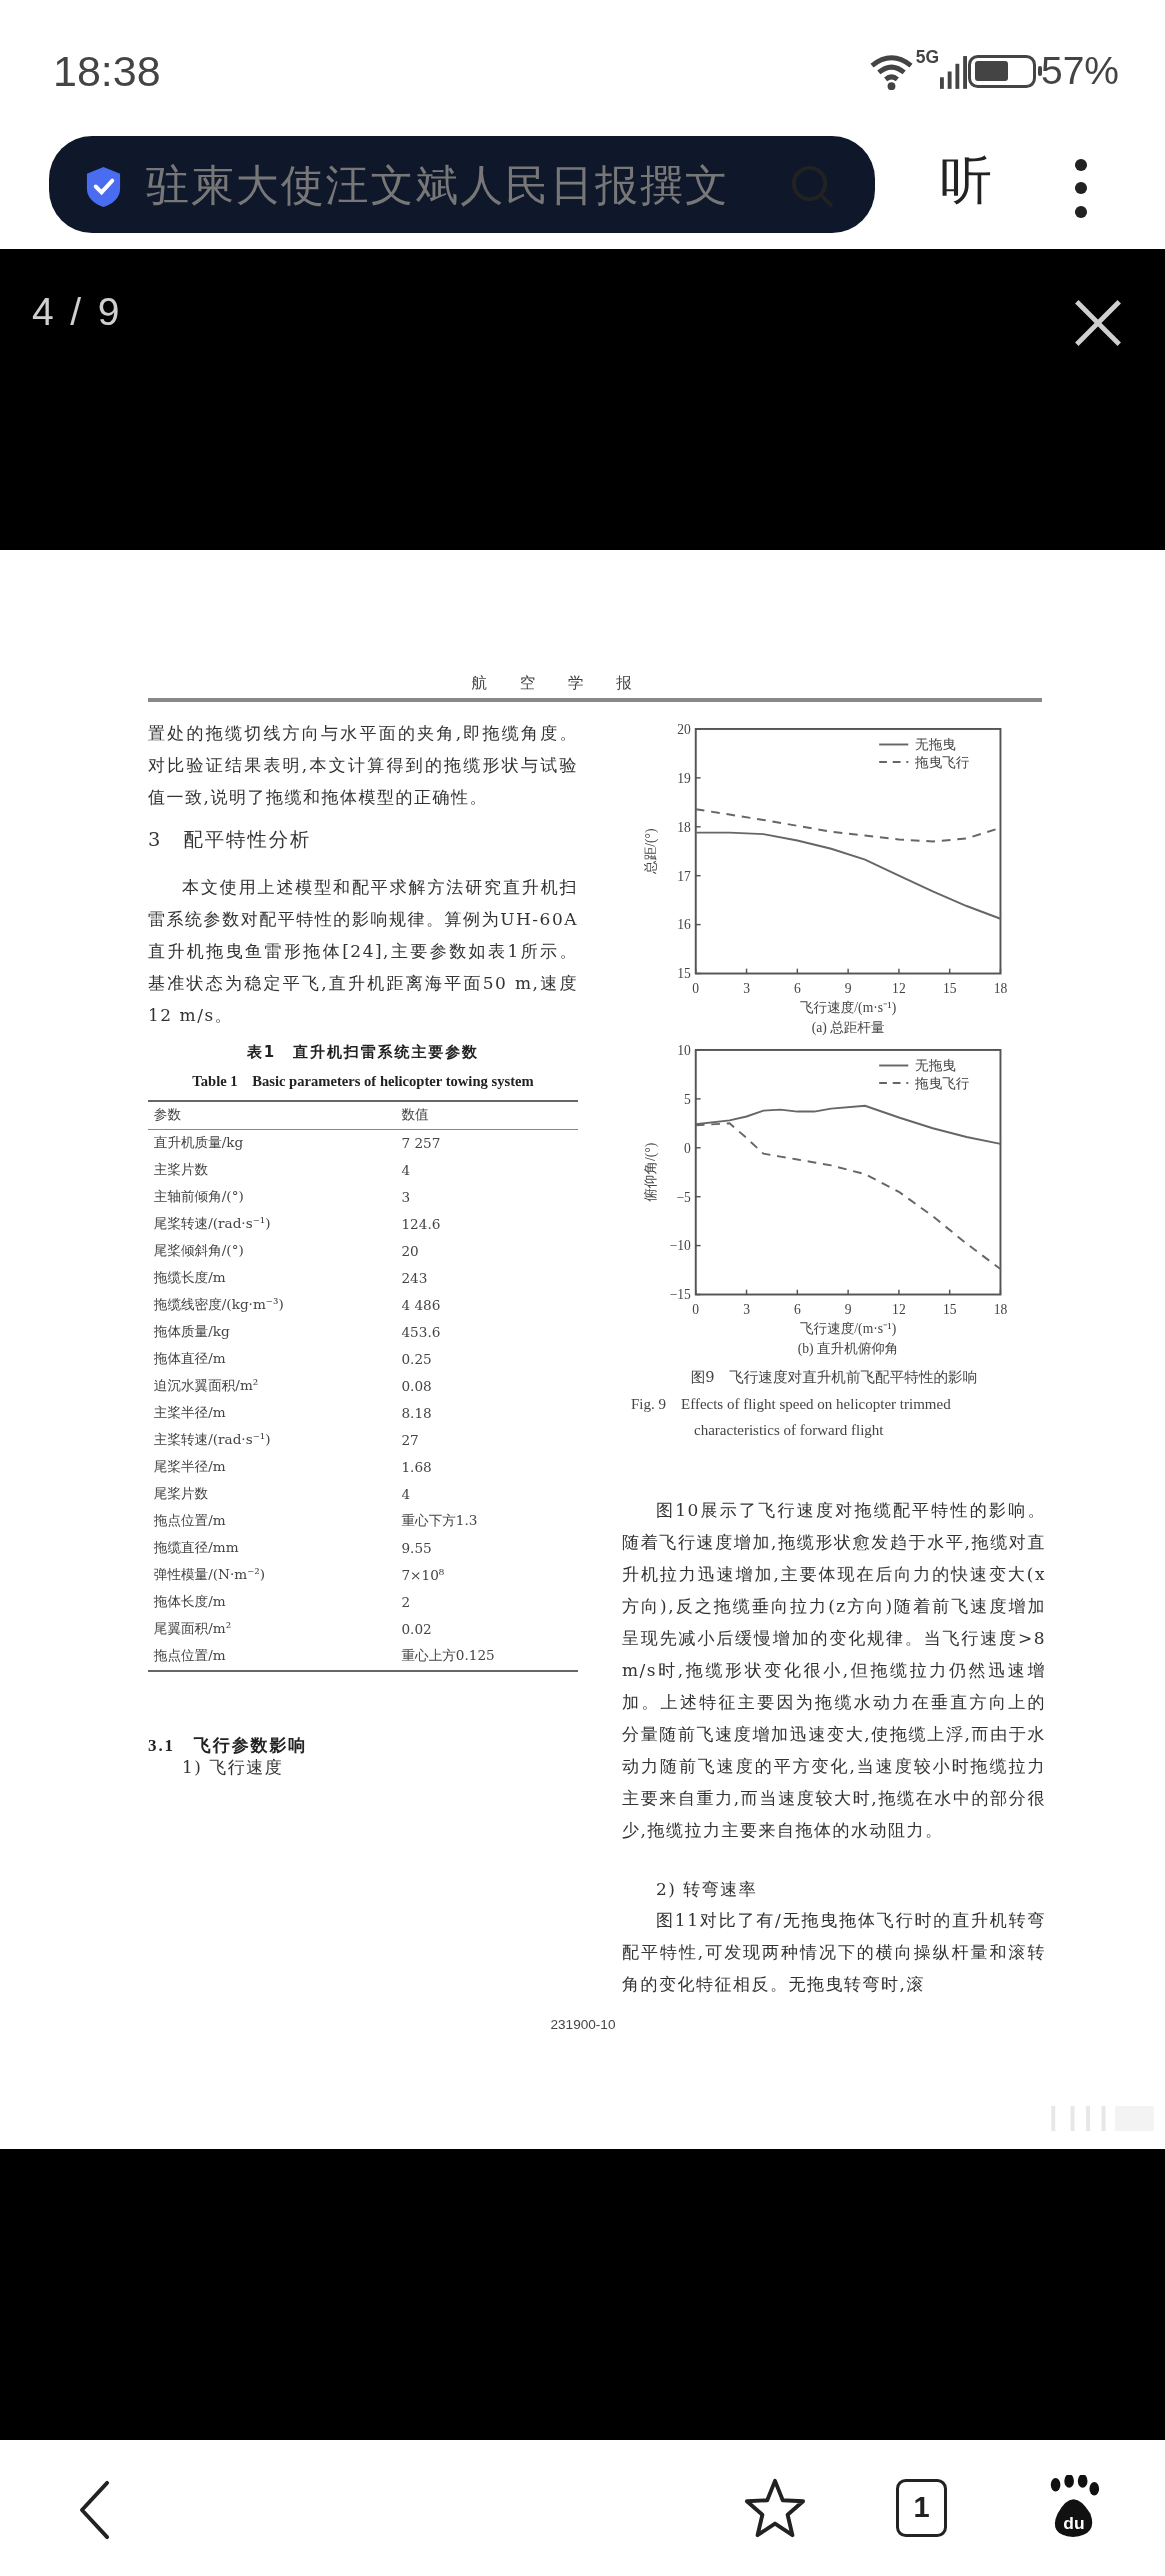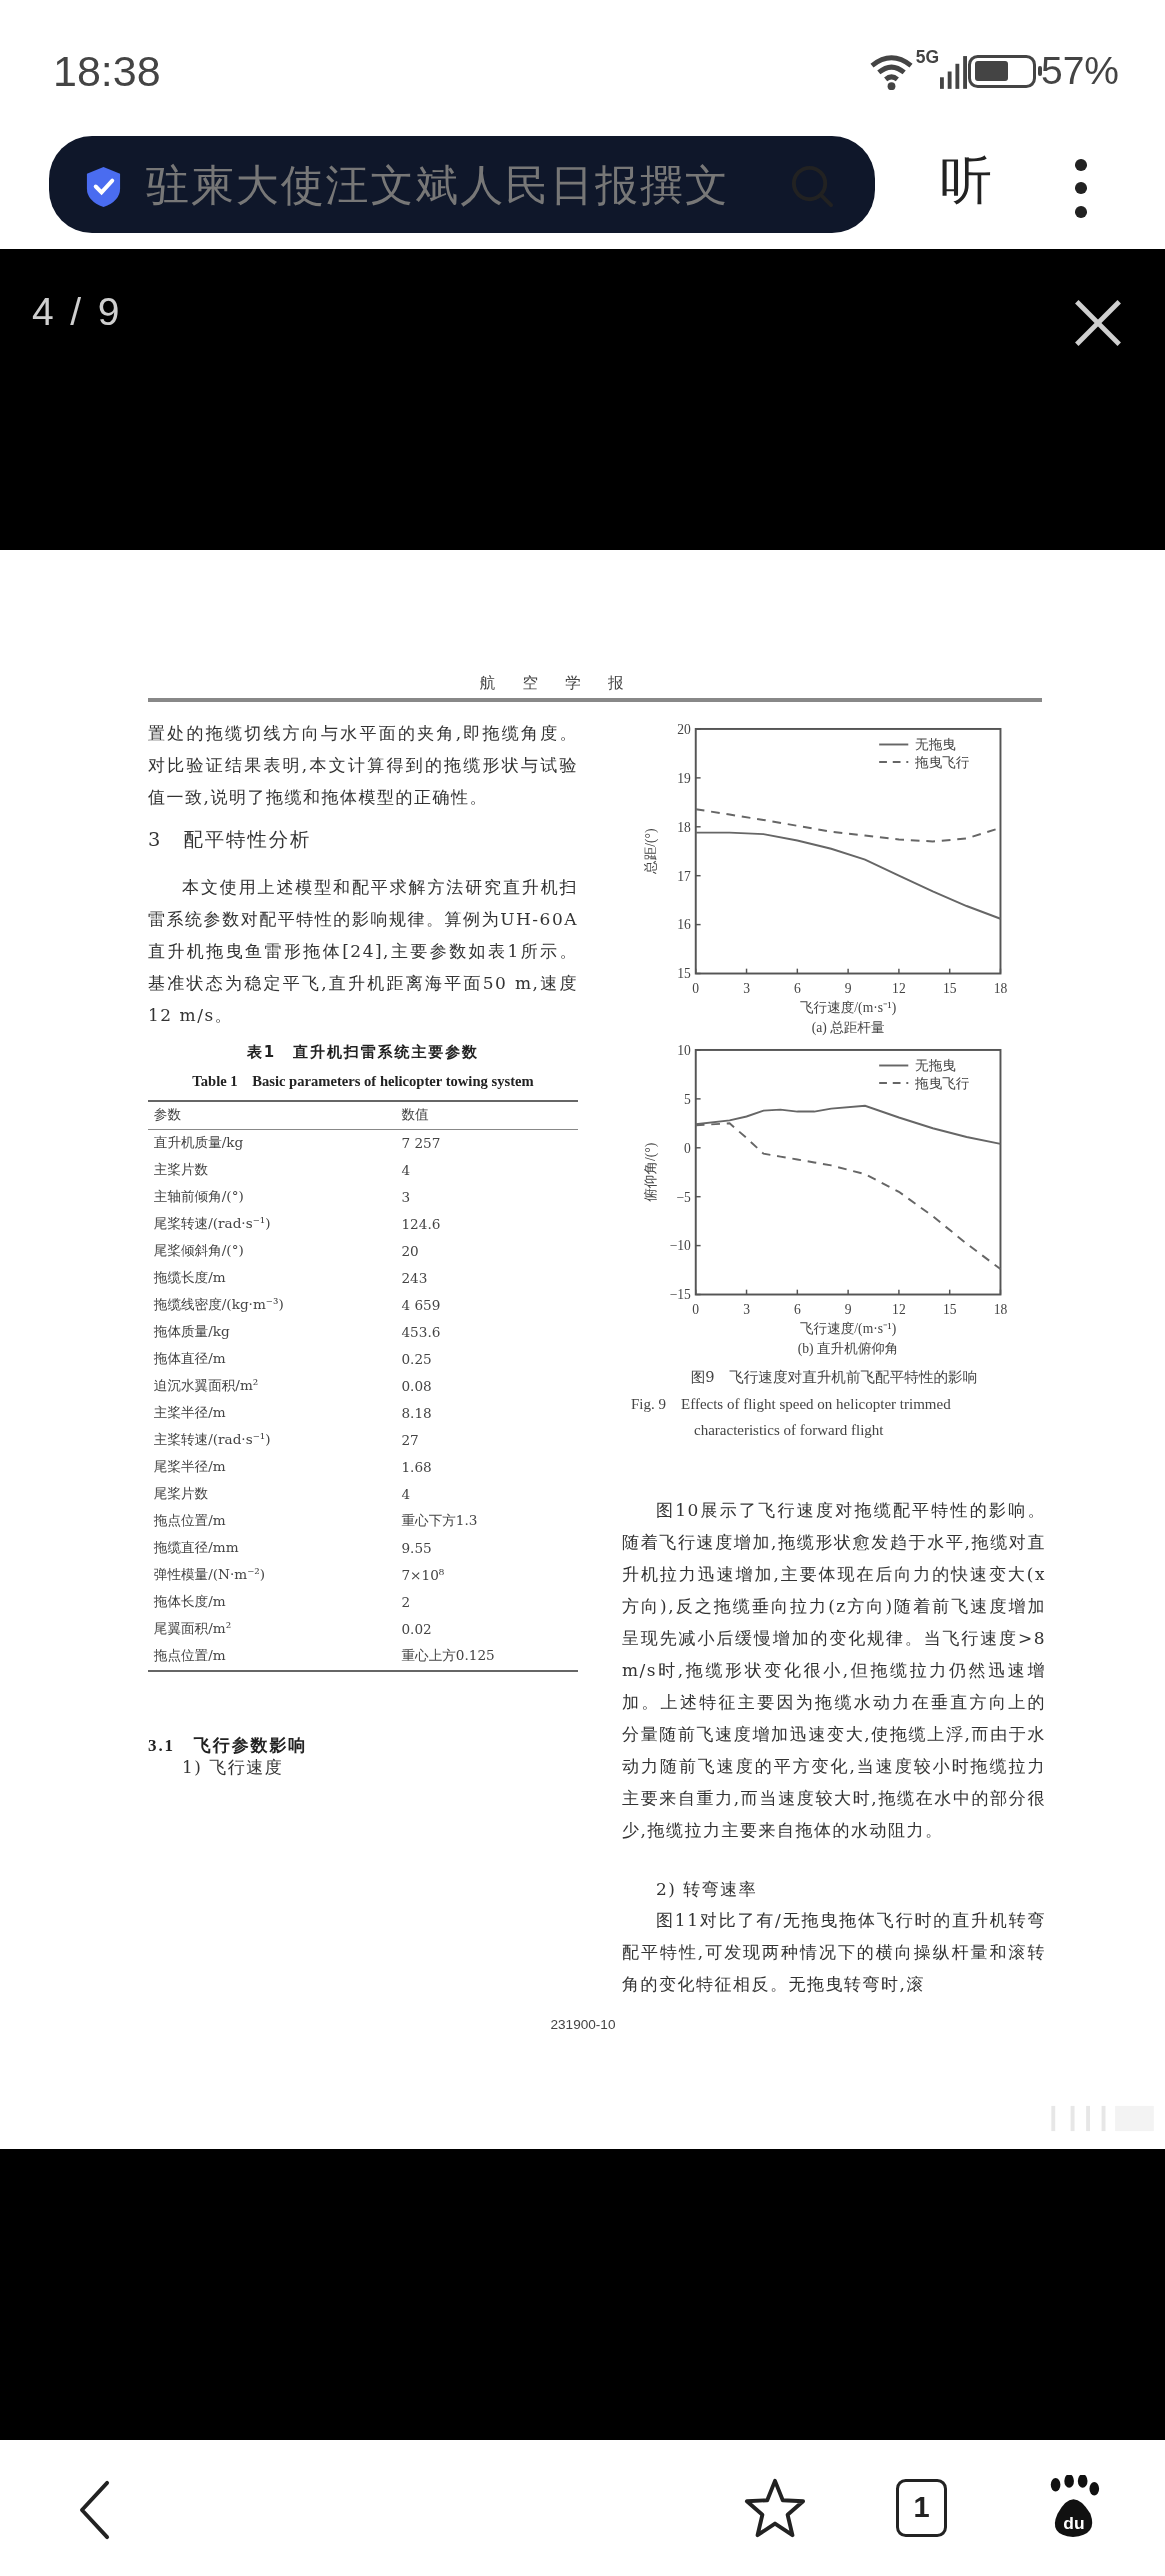--- a/index.html
+++ b/index.html
@@ -20,21 +20,21 @@
   #listen { left:940px; top:146px; font-size:52px; color:#222; }
   #more { left:1071px; top:155px; width:19.4px; height:68px; }
   .dot { width:11.7px; height:11.7px; border-radius:50%; background:#222; position:absolute; left:3.9px; }
   
   #viewer-top { left:0; top:249px; width:1166px; height:301px; background:#000; }
   #page-counter { left:32px; top:41px; font-size:39px; color:#cfcfcf; font-family:"Liberation Sans", sans-serif; letter-spacing:2.9px;}
   #close-x { left:1071px; top:47px; width:54px; height:54px; }
   
   #paper { left:0; top:550px; width:1166px; height:1599px; background:#fff; }
   .paper-txt { font-family:"DejaVu Serif", serif; color:#333; }
-  #journal-head { left:0; width:1115px; top:123px; text-align:center; font-size:15.5px; letter-spacing:11.7px; color:#444; font-family:Liberation Serif, serif;}
+  #journal-head { left:0; width:1115px; top:123px; text-align:center; font-size:15.5px; letter-spacing:11.7px; color:#444; font-family:Liberation Mono, monospace;}
   #head-rule { left:148px; top:148px; width:894px; height:3.9px; background:#888; }
   .col-left { left:148px; width:430px; }
   .col-right { left:622px; width:424px; }
   .para { font-size:17px; line-height:32px; text-align:justify; letter-spacing:1.5px; }
   .indent { text-indent:2em; }
   .sec-title { font-size:19.4px; letter-spacing:1.9px; }
   .sub-title { font-size:17px; font-weight:bold; font-family:Liberation Serif, serif; letter-spacing:1.9px;margin-top:28px; }
   
   #tbl-cap-cn { font-size:15px; font-weight:bold; text-align:center; letter-spacing:1.9px; font-family:"DejaVu Sans", sans-serif;}
   #tbl-cap-en { font-size:14.6px; font-weight:bold; text-align:center; font-family:"Liberation Serif", serif;}
@@ -145,21 +145,21 @@
           <tr>
             <td>尾桨倾斜角/(°)</td>
             <td class="v">20</td>
           </tr>
           <tr>
             <td>拖缆长度/m</td>
             <td class="v">243</td>
           </tr>
           <tr>
             <td>拖缆线密度/(kg·m⁻³)</td>
-            <td class="v">4 659</td>
+            <td class="v">4 486</td>
           </tr>
           <tr>
             <td>拖体质量/kg</td>
             <td class="v">453.6</td>
           </tr>
           <tr>
             <td>拖体直径/m</td>
             <td class="v">0.25</td>
           </tr>
           <tr>

